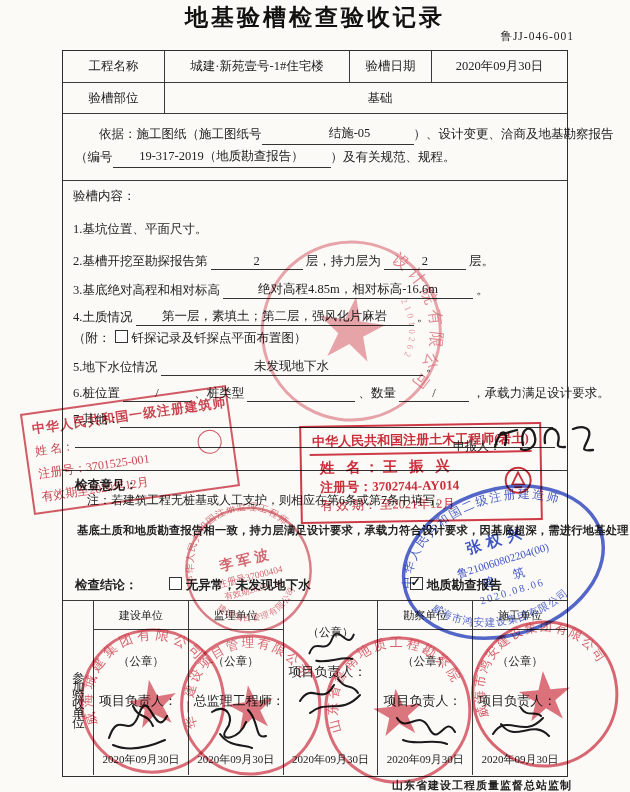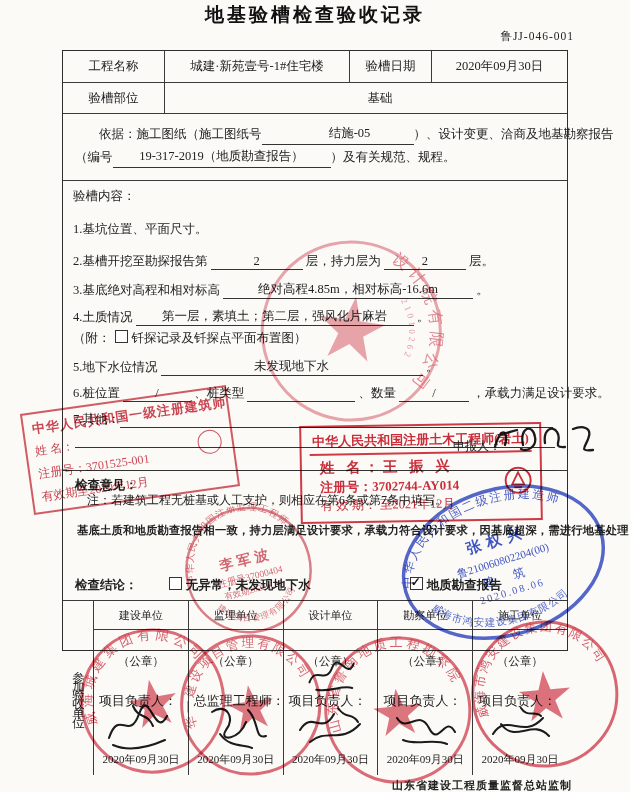--- a/index.html
+++ b/index.html
@@ -1,24 +1,24 @@
 <!DOCTYPE html>
 <html><head>
 <meta charset="utf-8">
 <style>
   html,body{margin:0;padding:0;background:#e8e6e2;}
   .page{position:relative;width:630px;height:792px;background:#fbfaf7;overflow:hidden;
         font-family:"Liberation Serif",serif;color:#222;}
   .title{position:absolute;top:2px;left:0;width:100%;text-align:center;
-         font-size:19px;font-weight:bold;letter-spacing:3px;color:#111;}
+         font-size:23px;font-weight:bold;letter-spacing:3px;color:#111;}
   .form-code{position:absolute;top:29px;right:56px;font-size:11.5px;letter-spacing:1px;}
   .footer-note{position:absolute;top:778px;right:58px;font-size:11px;font-weight:bold;letter-spacing:1px;}
 
   
-  .form-table{position:absolute;left:62px;top:50px;width:506px;height:601px;
+  .form-table{position:absolute;left:62px;top:50px;width:506px;height:727px;
               border:1.8px solid #2e2e2e;box-sizing:border-box;font-size:12.5px;}
   .row{box-sizing:border-box;border-bottom:1px solid #3a3a3a;}
   .row-a{height:32px;display:flex;}
   .row-b{height:31px;display:flex;gap:28px;}
   .row-c{height:67px;padding:8px 12px 12px 12px;line-height:22px;}
   .row-d{height:290px;padding:7px 10px 0 10px;position:relative;}
   .row-e{height:130px;position:relative;font-weight:bold;}
   .row-f{height:174px;display:flex;border-bottom:none;}
   .cell{box-sizing:border-box;border-right:1px solid #3a3a3a;display:flex;
         align-items:center;justify-content:center;}
@@ -190,21 +190,20 @@
           <div class="seal-label">（公章）</div>
           <div class="role-label">总监理工程师：</div>
           <svg class="sig" width="72" height="52" viewBox="0 0 72 52">
               <path d="M12,12 C26,2 36,18 26,30 C18,42 40,40 46,22 M48,10 C60,22 54,40 66,36 M20,34 C30,48 44,44 52,48"></path>
             </svg>
           <div class="unit-date">2020年09月30日</div>
         </div>
       </div>
 
       <div class="unit-col">
-        <div class="unit-head">设计单位</div>
         <div class="unit-body">
           <div class="seal-label">（公章）</div>
           <svg class="design-extra-sig" width="54" height="34" viewBox="0 0 54 34">
               <path d="M4,20 C12,4 20,24 28,8 S42,22 50,6 M10,28 C22,32 36,26 46,30"></path>
             </svg>
           <div class="role-label">项目负责人：</div>
           <svg class="sig" width="72" height="50" viewBox="0 0 72 50">
               <path d="M6,30 C18,10 28,36 40,14 M16,42 C32,28 48,44 66,24 M44,8 C52,20 58,12 64,22"></path>
             </svg>
           <div class="unit-date">2020年09月30日</div>

